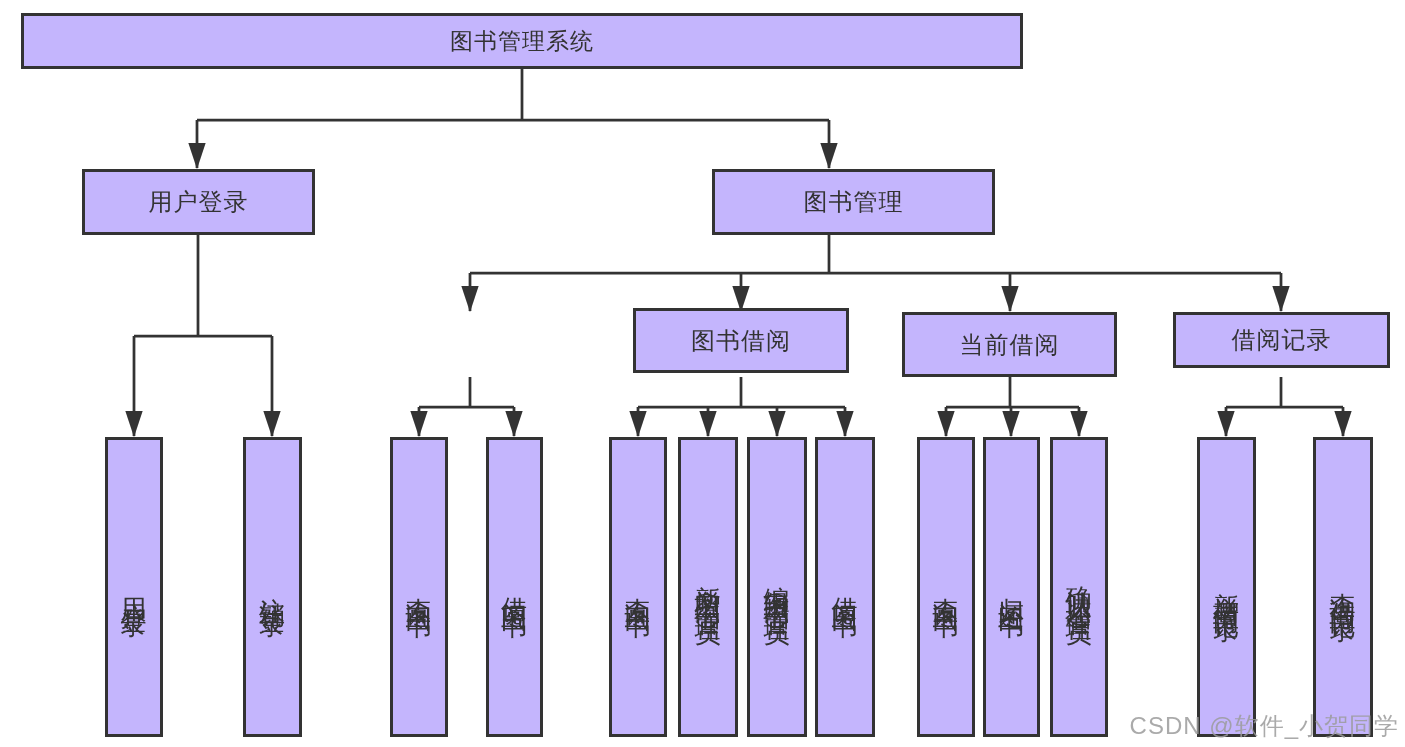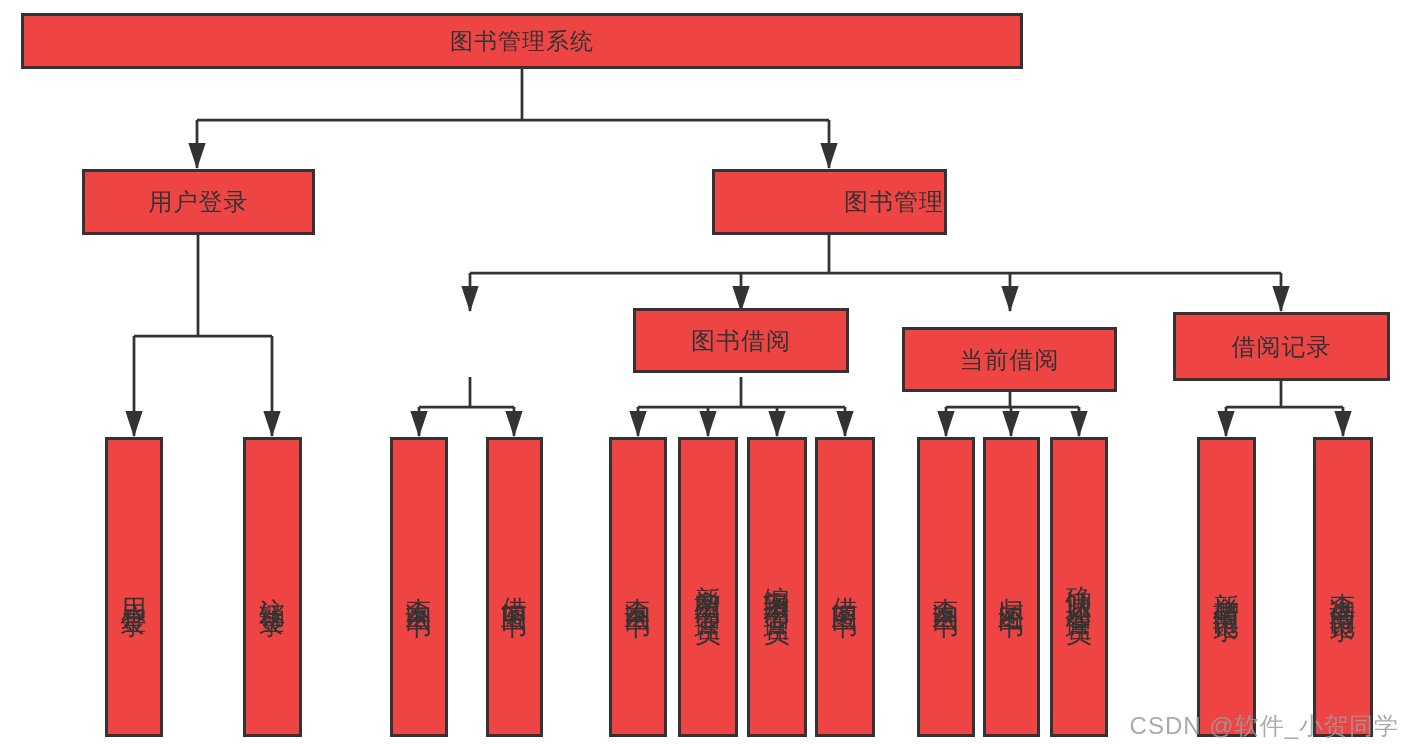--- a/index.html
+++ b/index.html
@@ -8,21 +8,21 @@
     width:1405px;height:747px;
     background:#ffffff;
     font-family:"Liberation Sans","DejaVu Sans",sans-serif;
     overflow:hidden;
   }
   #connectors{position:absolute;left:0;top:0;width:1405px;height:747px;}
   #connectors line{stroke:#333333;stroke-width:2.75;}
   .box{
     position:absolute;
     box-sizing:border-box;
-    background:#ef4444;
+    background:#c4b5fd;
     border:3px solid #333333;
     display:flex;align-items:center;justify-content:center;
     color:#333333;
     text-align:center;
   }
   .hbox{font-size:24px;letter-spacing:1px;}
   .root{font-size:23px;}
   .vbox span{
     writing-mode:vertical-rl;
     text-orientation:mixed;
@@ -108,31 +108,31 @@
     </g>
   </svg>
 
   <div class="box hbox root" style="left:21px;top:13px;width:1002px;height:56px;">
     <span>图书管理系统</span>
   </div>
 
   <div class="box hbox" style="left:82px;top:169px;width:233px;height:66px;">
     <span>用户登录</span>
   </div>
-  <div class="box hbox" style="left:712px;top:169px;width:235px;height:66px;justify-content:flex-end;">
+  <div class="box hbox" style="left:712px;top:169px;width:283px;height:66px;">
     <span>图书管理</span>
   </div>
 
   <div class="box hbox" style="left:633px;top:308px;width:216px;height:65px;">
     <span>图书借阅</span>
   </div>
-  <div class="box hbox" style="left:902px;top:327px;width:215px;height:65px;">
+  <div class="box hbox" style="left:902px;top:312px;width:215px;height:65px;">
     <span>当前借阅</span>
   </div>
-  <div class="box hbox" style="left:1173px;top:312px;width:217px;height:69px;">
+  <div class="box hbox" style="left:1173px;top:312px;width:217px;height:56px;">
     <span>借阅记录</span>
   </div>
 
   <div class="box vbox" style="left:105px;top:437px;width:58px;height:300px;">
     <span>用户登录</span>
   </div>
   <div class="box vbox" style="left:243px;top:437px;width:59px;height:300px;">
     <span>注销登录</span>
   </div>
 

